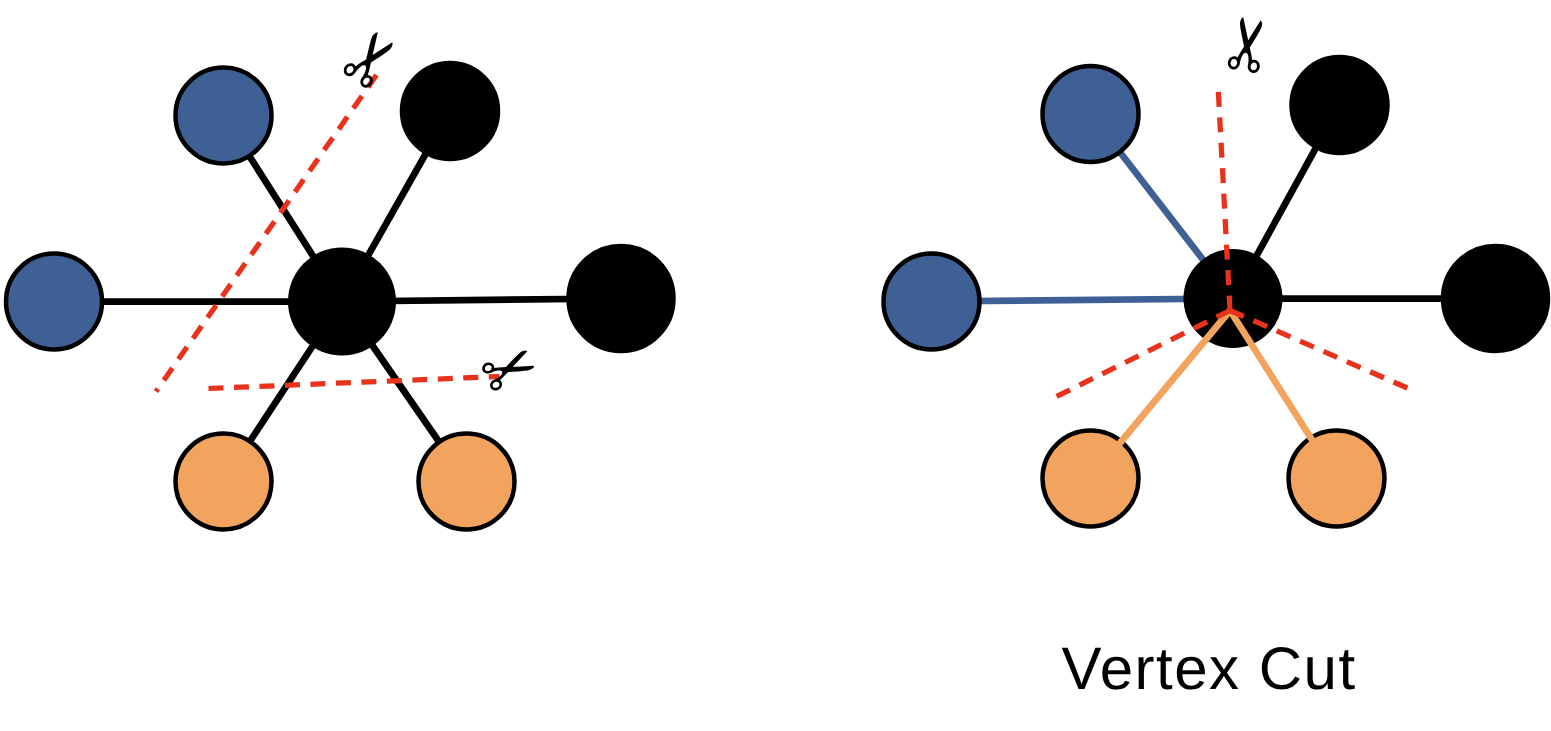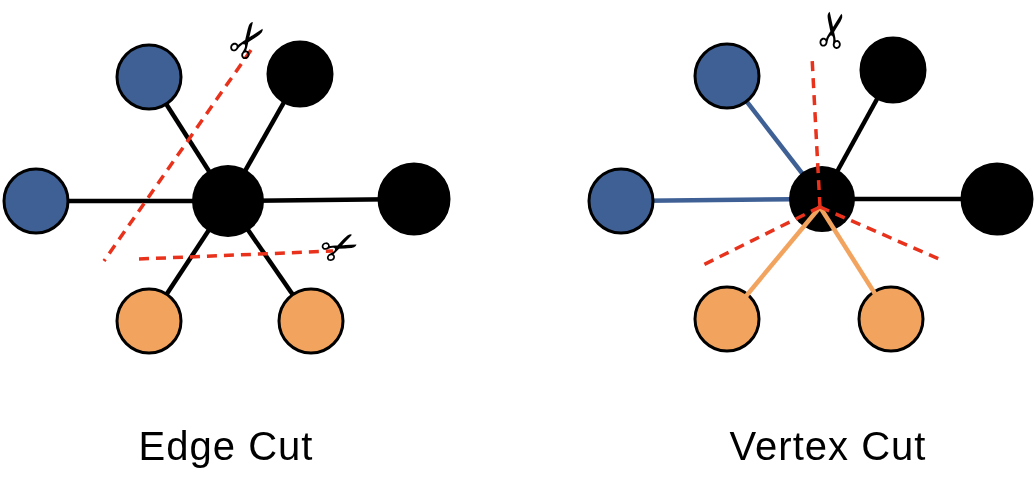--- a/index.html
+++ b/index.html
@@ -24,21 +24,21 @@
     position: absolute;
     transform: translateX(-50%);
     font-size: 40px;
     font-weight: 400;
     letter-spacing: 1px;
     color: #000000;
     white-space: nowrap;
     font-family: "Liberation Sans", sans-serif;
   }
   .caption-left  { left: 226px; top: 424px; }
-  .caption-right { left: 806px; top: 424px; margin-left: 22px; }
+  .caption-right { left: 806px; top: 424px; }
 </style>
 </head>
 <body>
 
 <div class="figure-wrap">
   <svg id="diagram-svg" class="figure" width="1034" height="487" viewBox="0 0 1034 487">
       <g>
         <line x1="228" y1="201" x2="149" y2="77" stroke="#000000" stroke-width="4.5"></line>
         <line x1="228" y1="201" x2="300" y2="74" stroke="#000000" stroke-width="4.5"></line>
         <line x1="228" y1="201" x2="36" y2="201" stroke="#000000" stroke-width="4.5"></line>
@@ -71,16 +71,15 @@
         <circle cx="822" cy="199" r="33" fill="#000000"></circle>
         <line x1="820" y1="207" x2="727" y2="319" stroke="#f2a45f" stroke-width="4.5"></line>
         <line x1="820" y1="207" x2="891" y2="319" stroke="#f2a45f" stroke-width="4.5"></line>
         <line x1="820" y1="207" x2="812" y2="57" stroke="#e8321c" stroke-width="3.5" stroke-dasharray="10 7" stroke-linecap="butt"></line>
         <line x1="820" y1="207" x2="699" y2="267" stroke="#e8321c" stroke-width="3.5" stroke-dasharray="10 7" stroke-linecap="butt"></line>
         <line x1="820" y1="207" x2="939" y2="259" stroke="#e8321c" stroke-width="3.5" stroke-dasharray="10 7" stroke-linecap="butt"></line>
         <text x="833" y="30" font-size="48" text-anchor="middle" dominant-baseline="central" fill="#000000" font-family="&quot;DejaVu Sans&quot;, sans-serif" transform="rotate(-80 833 30)">✂</text>
       </g>
     </svg>
 
-  <div class="caption caption-left">Edge Cut</div>
 
   <div class="caption caption-right">Vertex Cut</div>
 </div>
 
 </body></html>

